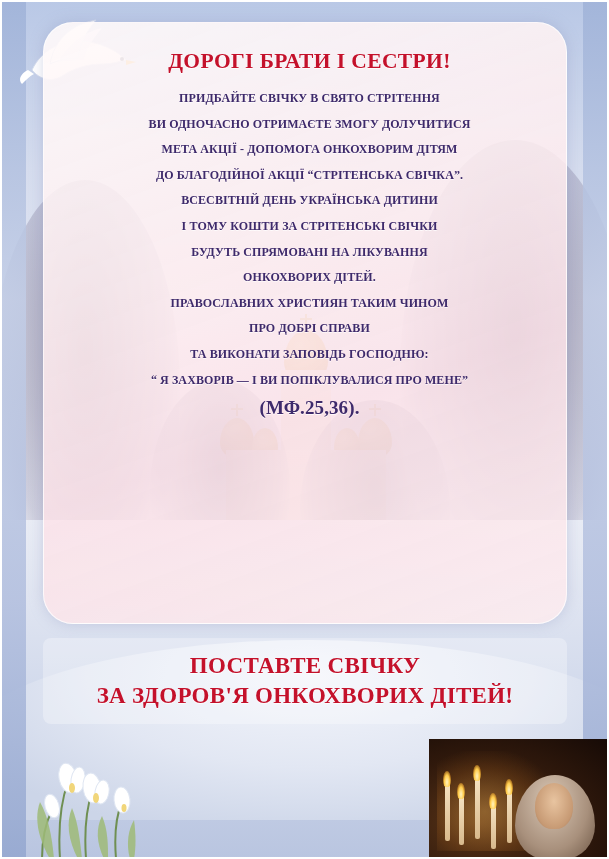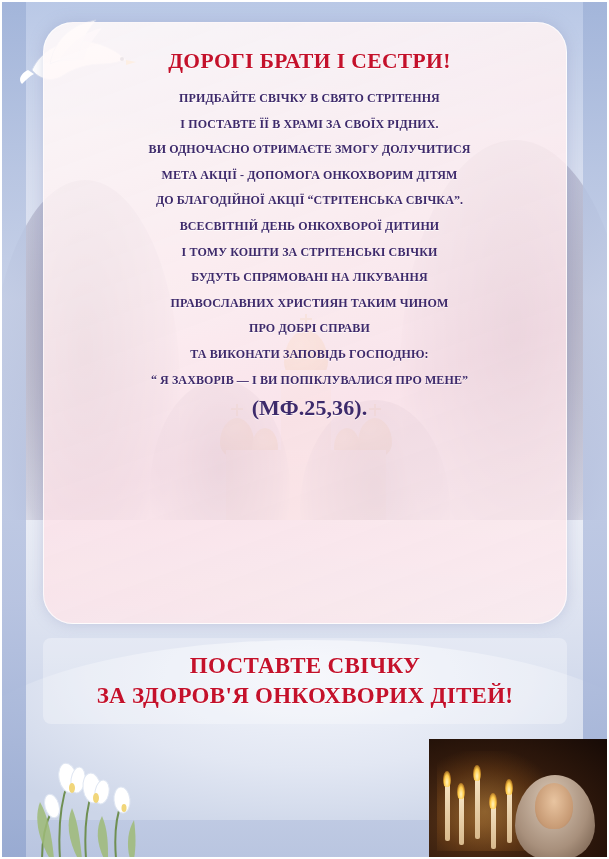--- a/index.html
+++ b/index.html
@@ -113,21 +113,21 @@
   .card-body p {
     margin: 0;
     color: #3e2a6b;
     font-size: 12px;
     line-height: 25.6px;
     font-weight: bold;
     letter-spacing: .1px;
     text-shadow: 0 1px 0 rgba(255,255,255,.75);
   }
   .card-body p.ref {
-    font-size: 22px;
+    font-size: 19px;
     margin-top: 2px;
   }
 
   
   .cta {
     position: absolute;
     left: 43px; top: 638px;
     width: 524px; height: 86px;
     border-radius: 8px;
     background: rgba(255,255,255,.30);
@@ -237,27 +237,27 @@
         <circle cx="108" cy="49" r="2" fill="#5a5a6e"></circle>
         <path d="M112 50 L122 52 L112 55 Z" fill="#e7a33c"></path>
       </g>
     </svg>
   </div>
 
   <div class="card">
     <div class="card-title">ДОРОГІ БРАТИ І СЕСТРИ!</div>
     <div class="card-body">
       <p>ПРИДБАЙТЕ СВІЧКУ В СВЯТО СТРІТЕННЯ</p>
-      <p>І ПОСТАВТЕ ЇЇ В ХРАМІ ЗА СВОЇХ РІДНИХ.</p>
       <p>ВИ ОДНОЧАСНО ОТРИМАЄТЕ ЗМОГУ ДОЛУЧИТИСЯ</p>
       <p>МЕТА АКЦІЇ - ДОПОМОГА ОНКОХВОРИМ ДІТЯМ</p>
       <p>ДО БЛАГОДІЙНОЇ АКЦІЇ “СТРІТЕНСЬКА СВІЧКА”.</p>
-      <p>ВСЕСВІТНІЙ ДЕНЬ ОНКОХВОРОЇ ДИТИНИ</p>
+      <p>ВСЕСВІТНІЙ ДЕНЬ УКРАЇНСЬКА ДИТИНИ</p>
       <p>І ТОМУ КОШТИ ЗА СТРІТЕНСЬКІ СВІЧКИ</p>
       <p>БУДУТЬ СПРЯМОВАНІ НА ЛІКУВАННЯ</p>
+      <p>ОНКОХВОРИХ ДІТЕЙ.</p>
       <p>ПРАВОСЛАВНИХ ХРИСТИЯН ТАКИМ ЧИНОМ</p>
       <p>ПРО ДОБРІ СПРАВИ</p>
       <p>ТА ВИКОНАТИ ЗАПОВІДЬ ГОСПОДНЮ:</p>
       <p>“ Я ЗАХВОРІВ — І ВИ ПОПІКЛУВАЛИСЯ ПРО МЕНЕ”</p>
       <p class="ref">(МФ.25,36).</p>
     </div>
   </div>
 
   <div class="cta">
     <div>ПОСТАВТЕ СВІЧКУ</div>

